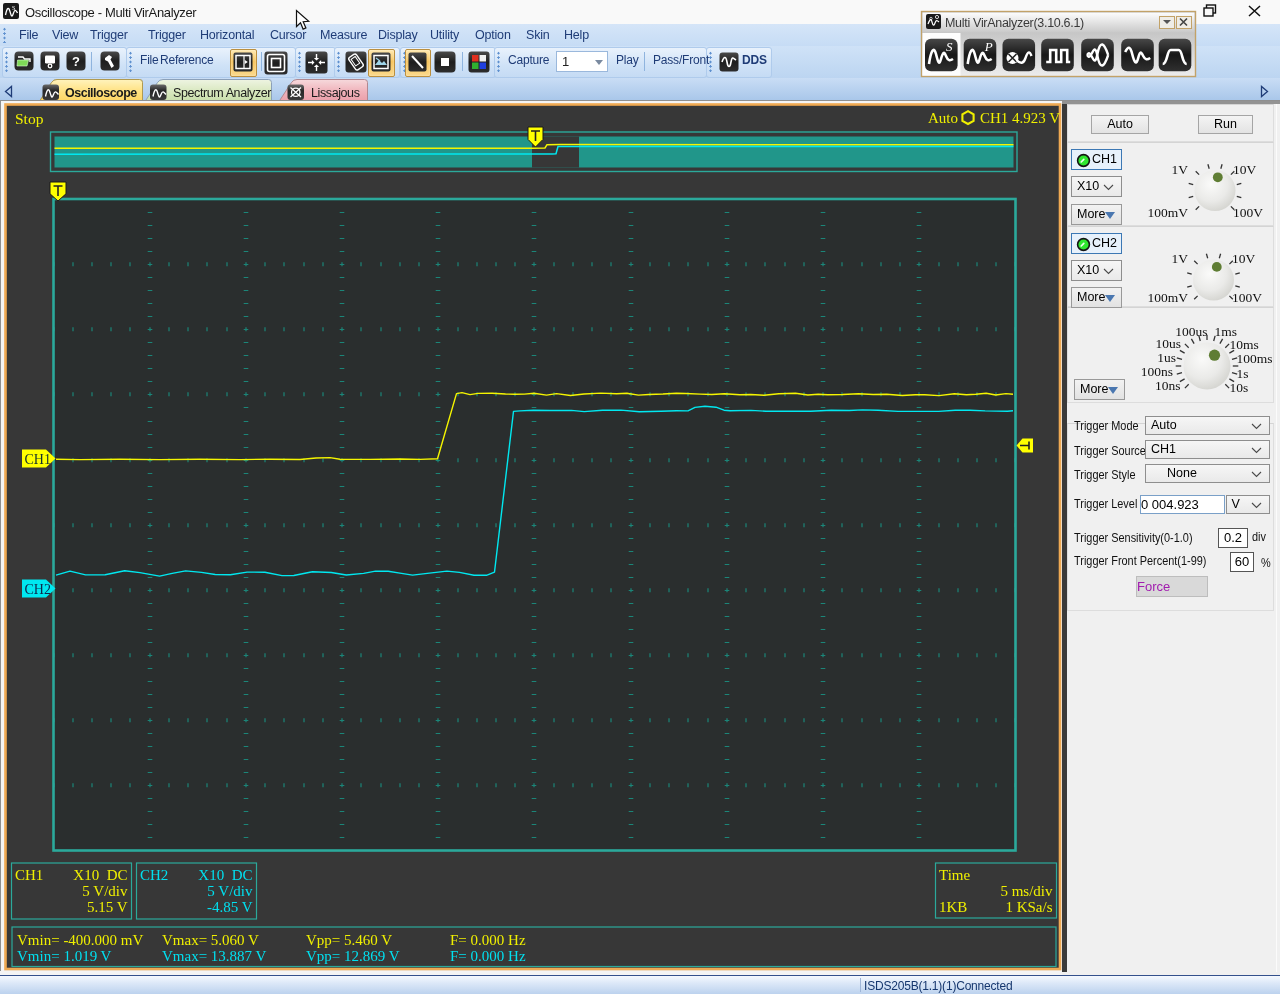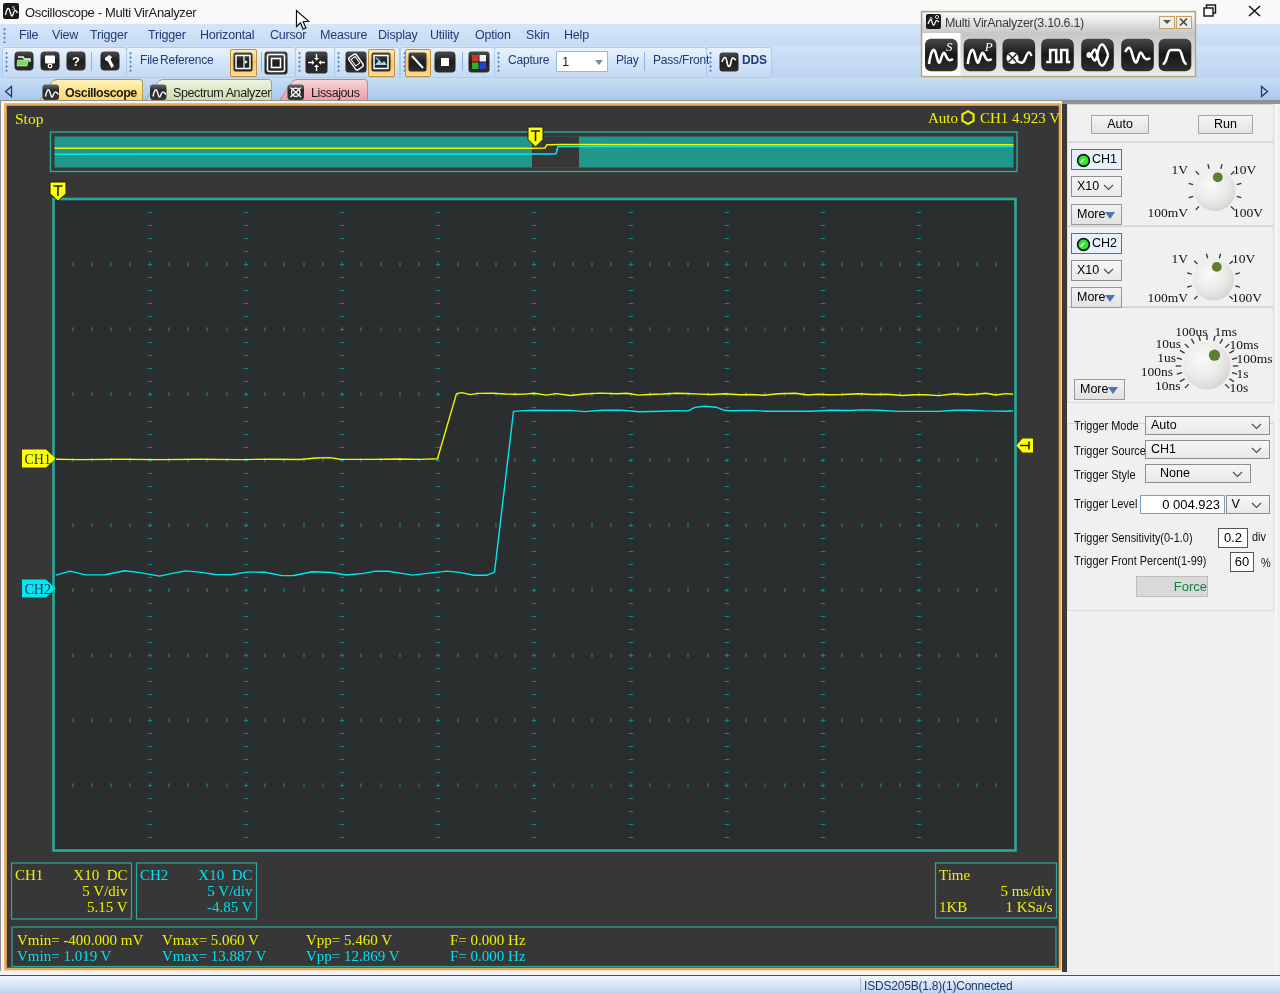--- a/index.html
+++ b/index.html
@@ -383,35 +383,35 @@
     </svg></div>
 <span style="position:absolute;font-size:13px;color:#111;transform:scaleX(0.84);transform-origin:0 0;white-space:nowrap;left:1074px;top:418px">Trigger Mode</span>
 <div style="position:absolute;left:1145px;top:415.5px;width:125px;height:19px;background:linear-gradient(#f6f6f6,#e9e9e9);border:1px solid #8e8e8e;font-size:12.5px;line-height:17px;padding-left:5px;box-sizing:border-box">Auto<svg width="11" height="7" viewBox="0 0 11 7" style="position:absolute;right:7px;top:6px">
       <path d="M1 1l4.5 4.5L10 1" fill="none" stroke="#4a4a4a" stroke-width="1.1"></path>
     </svg></div>
 <span style="position:absolute;font-size:13px;color:#111;transform:scaleX(0.84);transform-origin:0 0;white-space:nowrap;left:1074px;top:443px">Trigger Source</span>
 <div style="position:absolute;left:1145px;top:440px;width:125px;height:19px;background:linear-gradient(#f6f6f6,#e9e9e9);border:1px solid #8e8e8e;font-size:12.5px;line-height:17px;padding-left:5px;box-sizing:border-box">CH1<svg width="11" height="7" viewBox="0 0 11 7" style="position:absolute;right:7px;top:6px">
       <path d="M1 1l4.5 4.5L10 1" fill="none" stroke="#4a4a4a" stroke-width="1.1"></path>
     </svg></div>
 <span style="position:absolute;font-size:13px;color:#111;transform:scaleX(0.84);transform-origin:0 0;white-space:nowrap;left:1074px;top:467px">Trigger Style</span>
-<div style="position:absolute;left:1145px;top:464px;width:106px;height:19px;background:linear-gradient(#f6f6f6,#e9e9e9);border:1px solid #8e8e8e;font-size:12.5px;line-height:17px;padding-left:14px;box-sizing:border-box">None<svg width="11" height="7" viewBox="0 0 11 7" style="position:absolute;right:7px;top:6px">
+<div style="position:absolute;left:1145px;top:464px;width:125px;height:19px;background:linear-gradient(#f6f6f6,#e9e9e9);border:1px solid #8e8e8e;font-size:12.5px;line-height:17px;padding-left:21px;box-sizing:border-box">None<svg width="11" height="7" viewBox="0 0 11 7" style="position:absolute;right:7px;top:6px">
       <path d="M1 1l4.5 4.5L10 1" fill="none" stroke="#4a4a4a" stroke-width="1.1"></path>
     </svg></div>
 <span style="position:absolute;font-size:13px;color:#111;transform:scaleX(0.84);transform-origin:0 0;white-space:nowrap;left:1074px;top:496px">Trigger Level</span>
-<div style="position:absolute;left:1140px;top:494.5px;width:85px;height:19.5px;background:#fff;border:1px solid #7aa0c8;box-sizing:border-box;font-size:13px;line-height:17px;text-align:right;padding-right:4px">0 004.923</div>
+<div style="position:absolute;left:1140px;top:494.5px;width:85px;height:19.5px;background:#fff;border:1px solid #7aa0c8;box-sizing:border-box;font-size:13px;line-height:17px;padding-right:4px">0 004.923</div>
 <div style="position:absolute;left:1225.5px;top:494.5px;width:44px;height:19.5px;background:linear-gradient(#f6f6f6,#e9e9e9);border:1px solid #8e8e8e;font-size:12.5px;line-height:17.5px;padding-left:5px;box-sizing:border-box">V<svg width="11" height="7" viewBox="0 0 11 7" style="position:absolute;right:7px;top:6.0px">
       <path d="M1 1l4.5 4.5L10 1" fill="none" stroke="#4a4a4a" stroke-width="1.1"></path>
     </svg></div>
 <span style="position:absolute;font-size:13px;color:#111;transform:scaleX(0.84);transform-origin:0 0;white-space:nowrap;left:1074px;top:530px">Trigger Sensitivity(0-1.0)</span>
 <div style="position:absolute;left:1218px;top:527.5px;width:30px;height:20px;background:#fff;border:1px solid #555;box-sizing:border-box;font-size:13px;line-height:18px;text-align:center">0.2</div>
 <span style="position:absolute;font-size:13px;color:#111;transform:scaleX(0.84);transform-origin:0 0;white-space:nowrap;left:1252px;top:529px">div</span>
 <span style="position:absolute;font-size:13px;color:#111;transform:scaleX(0.84);transform-origin:0 0;white-space:nowrap;left:1074px;top:553px">Trigger Front Percent(1-99)</span>
 <div style="position:absolute;left:1230px;top:551.5px;width:24px;height:20px;background:#fff;border:1px solid #555;box-sizing:border-box;font-size:13px;line-height:18px;text-align:center">60</div>
 <span style="position:absolute;font-size:13px;color:#111;transform:scaleX(0.84);transform-origin:0 0;white-space:nowrap;left:1261px;top:555px">%</span>
-<div style="position:absolute;left:1136px;top:575.5px;width:72px;height:21px;background:#d9d9d9;border:1px solid #bdbdbd;box-sizing:border-box;font-size:13px;line-height:19px;text-align:right;color:#15803d">Force</div>
+<div style="position:absolute;left:1136px;top:575.5px;width:72px;height:21px;background:#d9d9d9;border:1px solid #bdbdbd;box-sizing:border-box;font-size:13px;line-height:19px;text-align:left;color:#a21caf">Force</div>
 <svg width="214" height="330" viewBox="1066 142 214 330" style="position:absolute;left:1066px;top:142px" xmlns="http://www.w3.org/2000/svg">
 <defs>
       <radialGradient id="knobg" cx="40%" cy="35%" r="75%">
 <stop offset="0%" stop-color="#fafaf9"></stop>
         <stop offset="55%" stop-color="#eaeae8"></stop>
         <stop offset="100%" stop-color="#cfcfca"></stop>
 </radialGradient>
     </defs>
 <g font-family="Liberation Serif,serif" font-size="13.5" fill="#111">
 <circle cx="1215" cy="190.5" r="20.5" fill="url(#knobg)"></circle>
@@ -475,21 +475,21 @@
       <text x="1236.5" y="363">100ms</text>
 <text x="1173" y="375.5" text-anchor="end">100ns</text>
       <text x="1236.5" y="378">1s</text>
 <text x="1180.5" y="390" text-anchor="end">10ns</text>
       <text x="1229.5" y="392">10s</text>
 </g>
 </svg>
 <div class="statusbar">
 <div style="position:absolute;left:0;top:-1px;width:1280px;height:1px;background:#33508c"></div>
 <div style="position:absolute;left:860px;top:2px;width:1px;height:14px;background:#9fb6d8"></div>
-<span style="position:absolute;left:864px;top:2.5px">ISDS205B(1.8)(1)Connected</span>
+<span style="position:absolute;left:864px;top:2.5px">ISDS205B(1.1)(1)Connected</span>
 </div>
 <svg width="278" height="69" viewBox="920 10 278 69" style="position:absolute;left:920px;top:10px" xmlns="http://www.w3.org/2000/svg">
 <defs>
 <linearGradient id="ft" x1="0" y1="0" x2="0" y2="1">
         <stop offset="0" stop-color="#fdfdfd"></stop>
         <stop offset="1" stop-color="#c9c9c9"></stop>
       </linearGradient>
 <linearGradient id="fb" x1="0" y1="0" x2="0" y2="1">
         <stop offset="0" stop-color="#b4b4b4"></stop>
         <stop offset="1" stop-color="#ececec"></stop>

